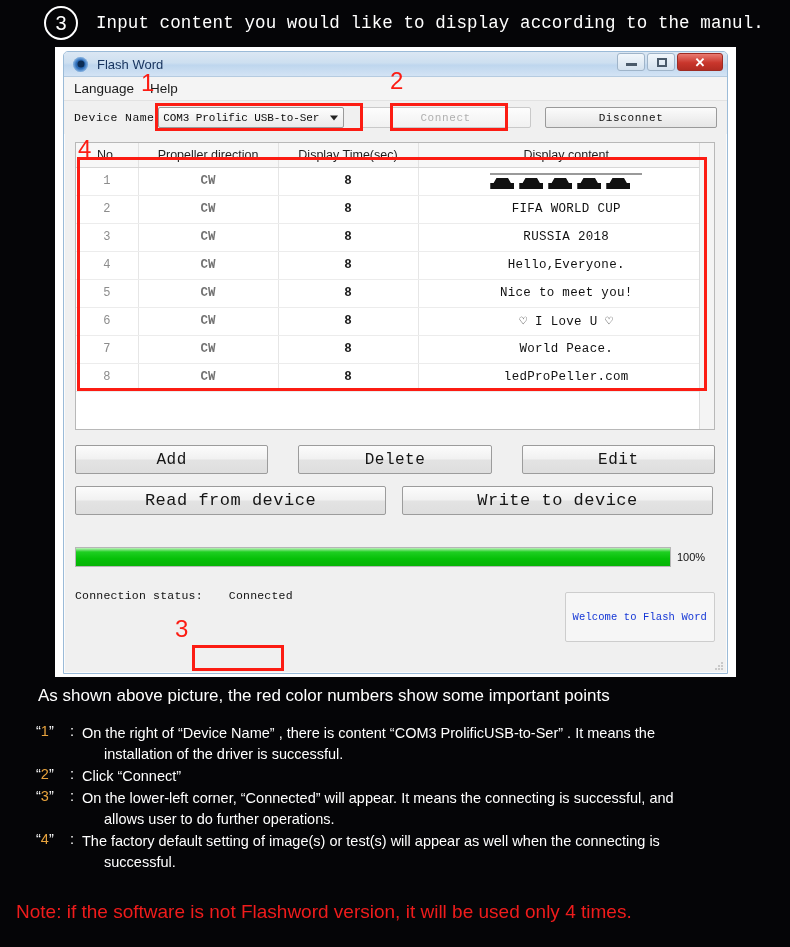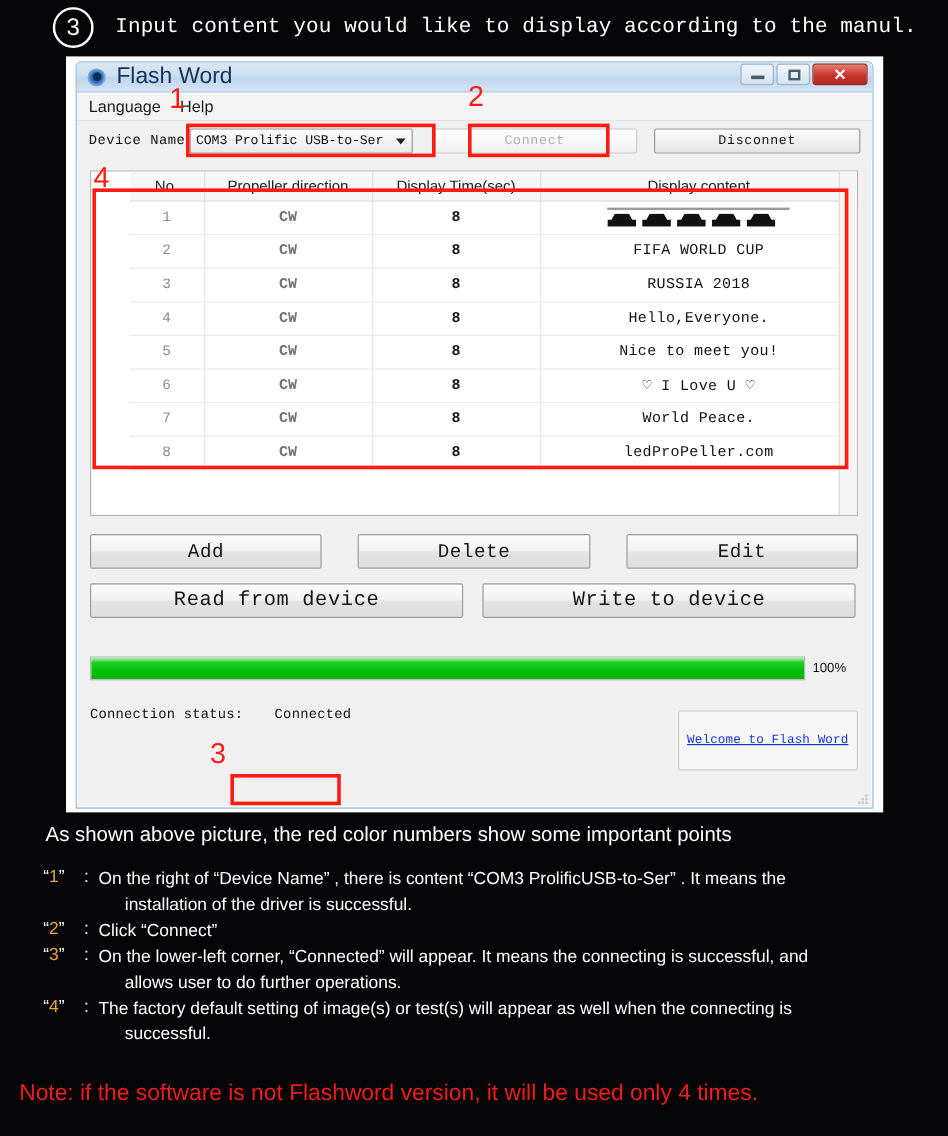--- a/index.html
+++ b/index.html
@@ -45,21 +45,21 @@
   .app-icon {
     width: 15px; height: 15px; margin-left: 9px; border-radius: 50%;
     background: radial-gradient(circle at 50% 50%, #1b4e8e 0%, #2f6fba 42%, #79a9dc 65%, #2b63a8 100%);
     position: relative; flex: none;
   }
   .app-icon::after {
     content:""; position:absolute; left:50%; top:50%; width:7px; height:7px;
     transform: translate(-50%,-50%); border-radius:50%;
     background: #0c2d55;
   }
-  .app-title { margin-left: 9px; font-size: 19px; color: #16325c; }
+  .app-title { margin-left: 9px; font-size: 13px; color: #16325c; }
   .wctrl { position: absolute; right: 4px; top: 1px; display: flex; gap: 2px; }
   .wbtn {
     width: 28px; height: 18px; border: 1px solid #9fb4c9; border-radius: 3px;
     background: linear-gradient(to bottom,#f2f7fb,#d4e2ef);
     position: relative;
   }
   .wbtn.close {
     width: 46px;
     background: linear-gradient(to bottom,#e97b72,#c9362c 55%,#b22b22);
     border-color: #9e2b22;
@@ -105,21 +105,21 @@
   }
   .btn-connect { width: 175px; margin-left: 16px; color: #b0b0b0; }
   .btn-disconnect {
     width: 176px; margin-left: 14px; color: #111; border-color: #9a9a9a;
     background: linear-gradient(to bottom,#fbfbfb,#e6e6e6);
   }
 
   
   .tablewrap {
     position: absolute; left: 11px; top: 90px; width: 640px; height: 288px;
-    background: #ffffff; border: 1px solid #b8b8b8; padding-left: 32px;
+    background: #ffffff; border: 1px solid #b8b8b8;
   }
   table.grid { width: 100%; border-collapse: collapse; table-layout: fixed; }
   table.grid th {
     font-size: 12.5px; font-weight: normal; color: #1d1d1d; height: 24px;
     background: #f7f7f7; border-bottom: 1px solid #d7d7d7; border-right: 1px solid #e2e2e2;
   }
   table.grid th:last-child { border-right: none; }
   table.grid td {
     height: 28px; border-bottom: 1px solid #ececec; border-right: 1px solid #e6e6e6;
     text-align: center; font-family: "Liberation Mono", monospace;
@@ -177,21 +177,21 @@
   .stat-label {
     font-family: "Liberation Mono", monospace; font-size: 11.5px; color: #111; letter-spacing: .2px;
   }
   .stat-value {
     font-family: "Liberation Mono", monospace; font-size: 11.5px; color: #111;
     margin-left: 26px; letter-spacing: .2px;
   }
   .weblink {
     margin-left: auto; border: 1px solid #cdcdcd; border-radius: 2px; background: #f6f6f6;
     padding: 18px 7px; font-family: "Liberation Mono", monospace; font-size: 10.5px;
-    color: #1436d6; text-decoration: underline; letter-spacing: .1px; margin-top: 44px;
+    color: #1436d6; letter-spacing: .1px; margin-top: 44px;
   }
   .resize-grip { position: absolute; right: 3px; bottom: 2px; width: 10px; height: 10px; opacity: .45; }
 
   
   .anno-box { position: absolute; border: 3px solid #fc1c13; pointer-events: none; }
   .anno-num {
     position: absolute; color: #fc1c13; font-size: 24px; line-height: 1;
     font-family: "Liberation Sans", sans-serif;
   }
 

